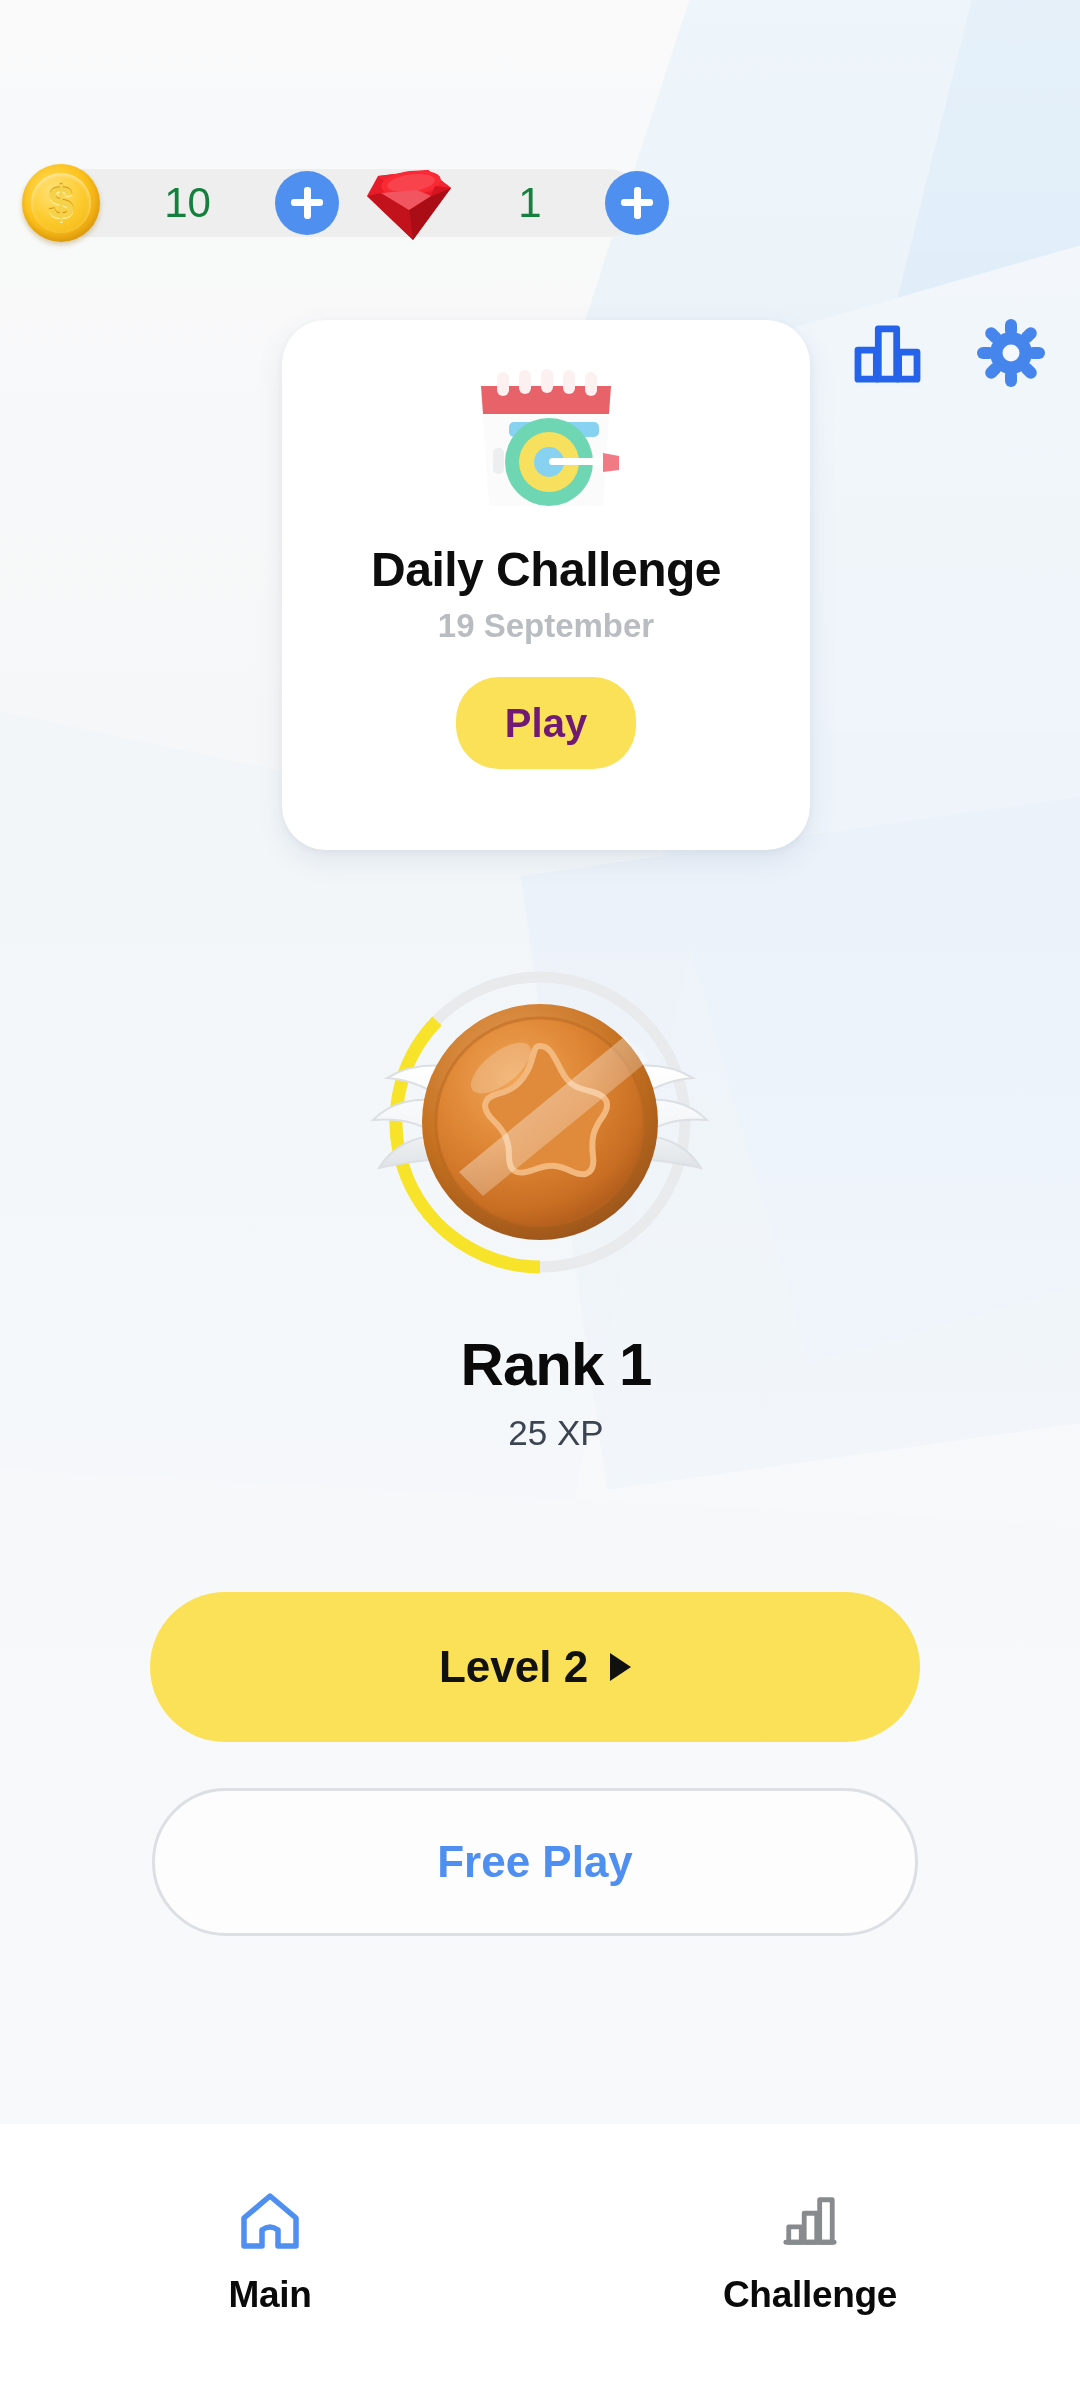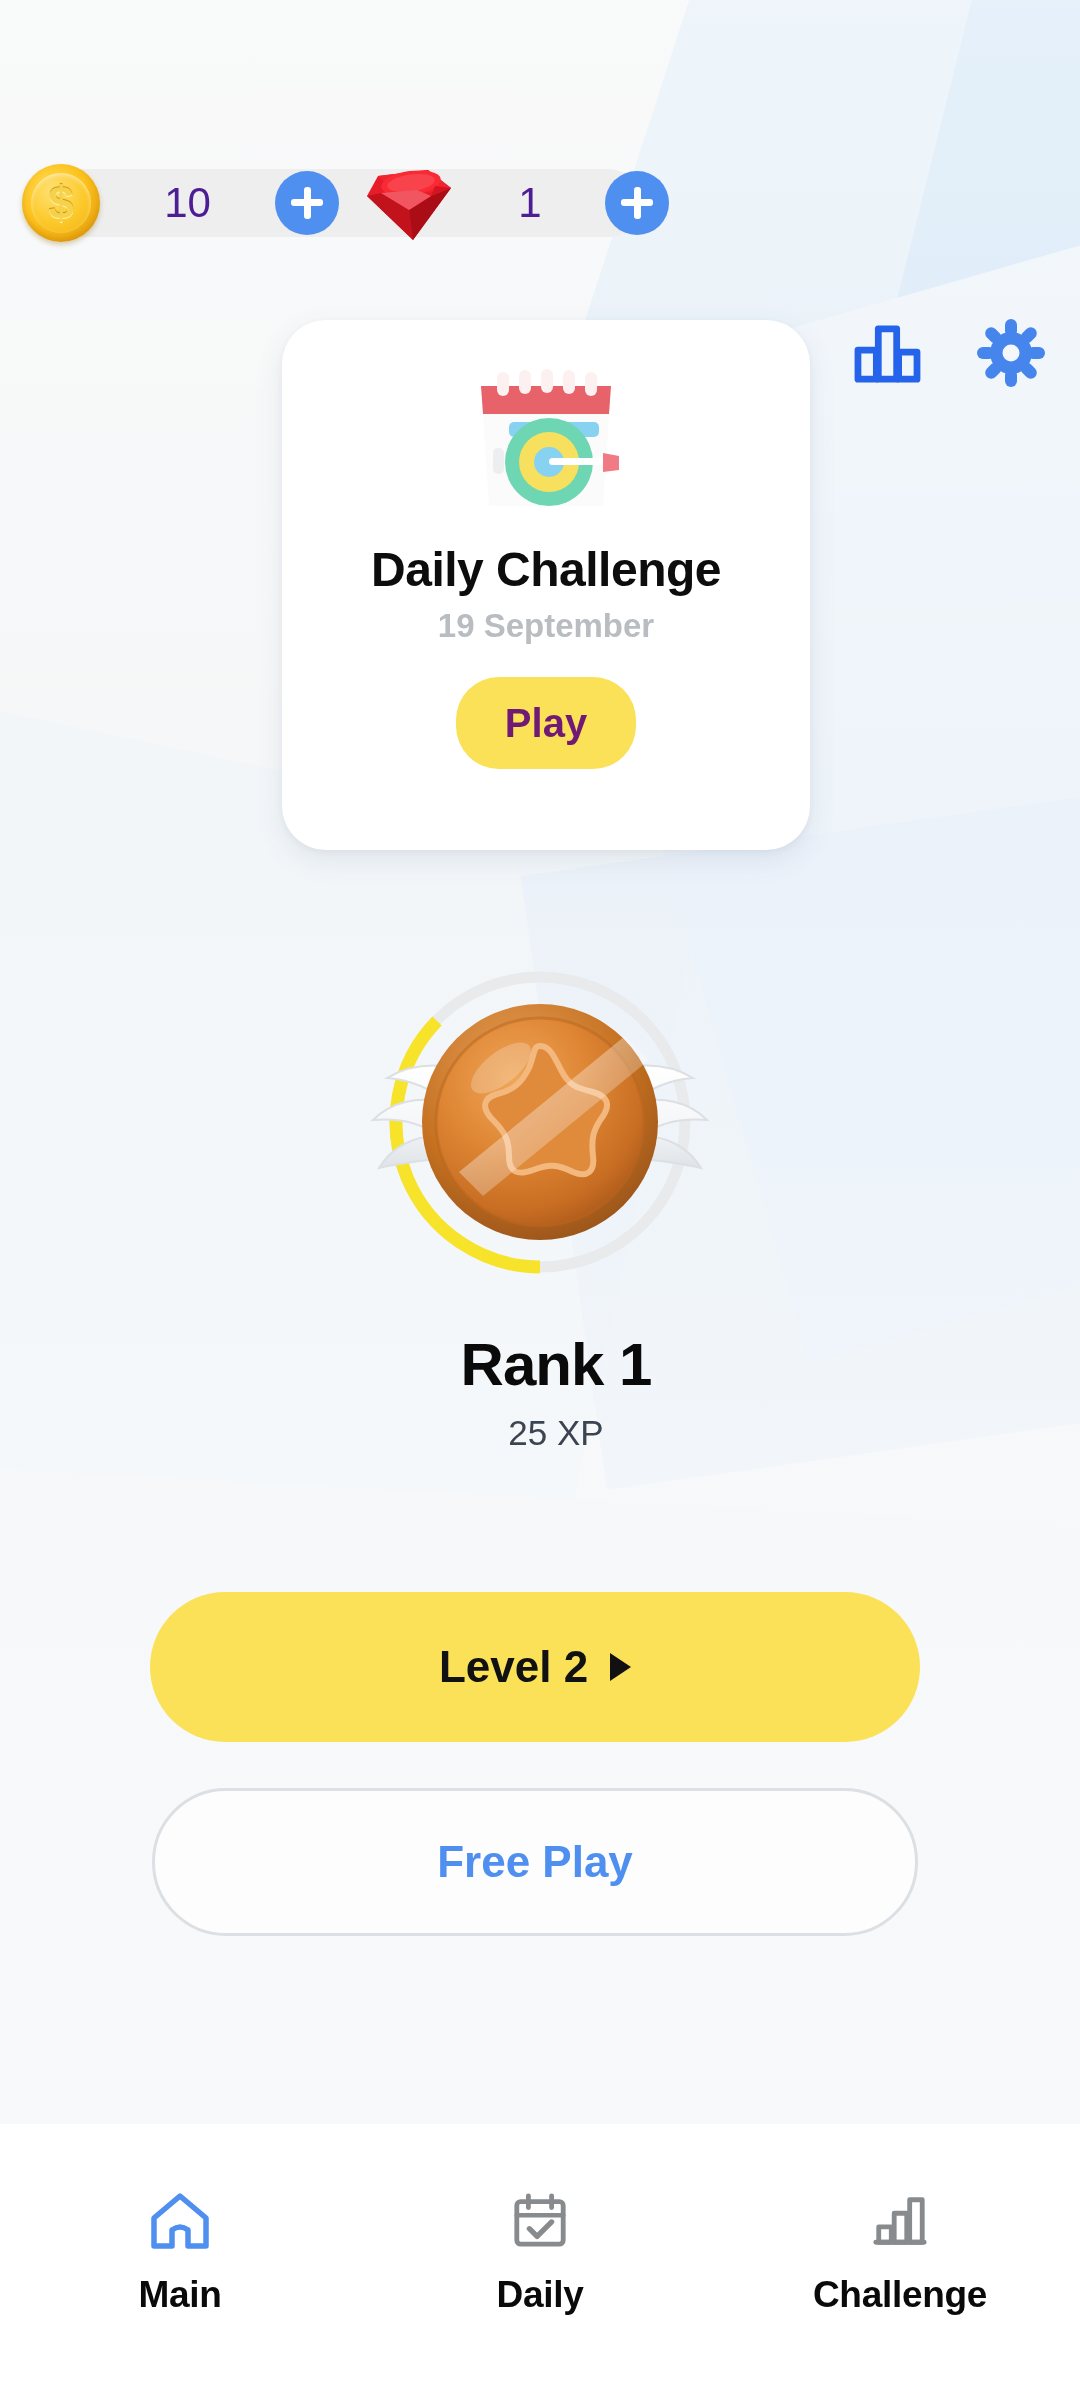--- a/index.html
+++ b/index.html
@@ -109,21 +109,21 @@
   }
   .coin .glyph {
     position:relative; z-index:2;
     font-size:46px; font-weight:bold;
     color:#f6d24a;
     text-shadow:0 1px 0 #fff5b0, 0 -1px 1px #c98f08;
     line-height:1;
   }
 
   .cur-value {
-    font-size:42px; color:#4c1d95;
+    font-size:42px; color:#15803d;
     text-align:center;
     flex:0 0 auto;
   }
   .cur-value.coin-val { width:175px; }
   .cur-value.gem-val  { width:150px; }
 
   .plus-btn {
     width:64px; height:64px;
     border-radius:50%;
     background:#4f8ff0;
@@ -452,32 +452,20 @@
 
     <div class="nav-item">
       <div class="nav-icon">
         <svg viewBox="0 0 62 58" width="62" height="58" fill="none" stroke="#4f8ff0" stroke-width="5.5" stroke-linejoin="round" stroke-linecap="round">
           <path d="M5 26 L31 4 L57 26 L57 54 L39 54 L39 38 Q31 32 23 38 L23 54 L5 54 Z"></path>
         </svg>
       </div>
       <div class="nav-label">Main</div>
     </div>
 
-    <div class="nav-item">
-      <div class="nav-icon">
-        <svg viewBox="0 0 60 60" width="58" height="58" fill="none" stroke="#888b8e" stroke-width="5" stroke-linecap="round" stroke-linejoin="round">
-          <rect x="6" y="10" width="48" height="44" rx="4"></rect>
-          <path d="M6 24 L54 24" stroke-width="4.5"></path>
-          <path d="M18 4 L18 16"></path>
-          <path d="M42 4 L42 16"></path>
-          <path d="M19 38 L27 46 L42 31" stroke-width="5.5"></path>
-        </svg>
-      </div>
-      <div class="nav-label">Daily</div>
-    </div>
 
 
     <div class="nav-item">
       <div class="nav-icon">
         <svg viewBox="0 0 62 60" width="60" height="58" fill="none" stroke="#888b8e" stroke-width="5" stroke-linecap="round" stroke-linejoin="round">
           <path d="M6 52 L56 52"></path>
           <rect x="9" y="36" width="13" height="16"></rect>
           <rect x="25" y="22" width="13" height="30"></rect>
           <rect x="41" y="8" width="13" height="44"></rect>
         </svg>

